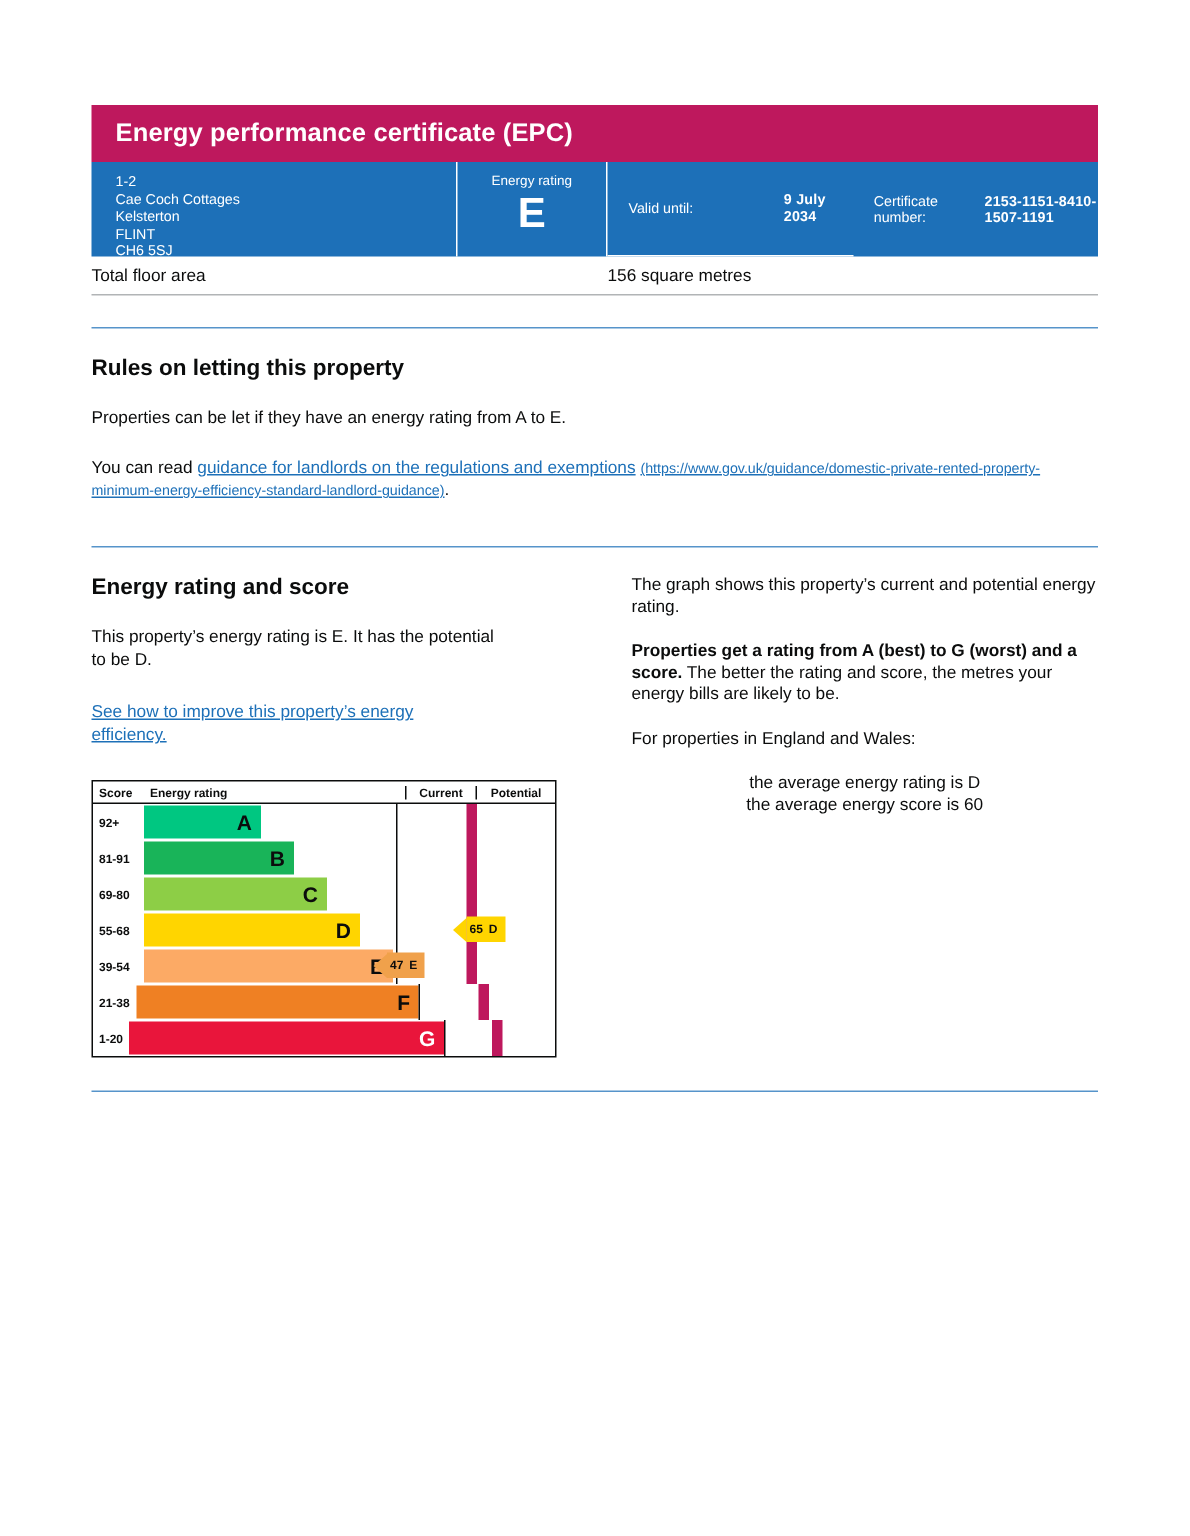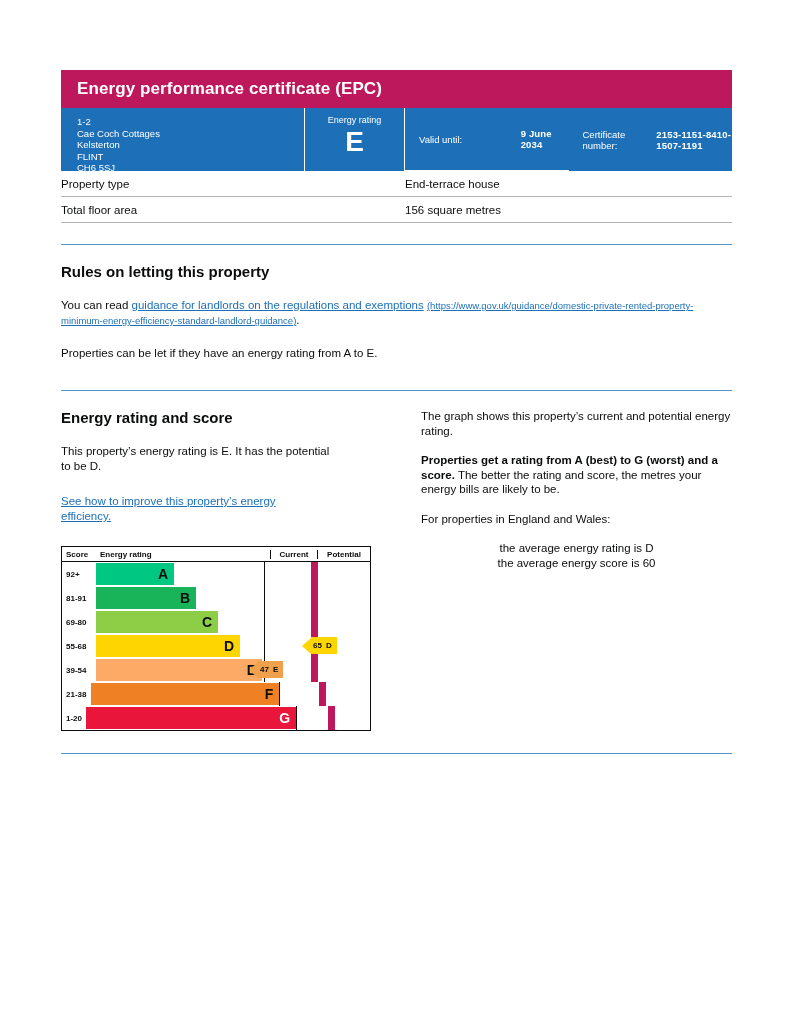--- a/index.html
+++ b/index.html
@@ -281,45 +281,41 @@
       <div>FLINT</div>
       <div>CH6 5SJ</div>
     </div>
     <div class="rating-block">
       <div class="rb-label">Energy rating</div>
       <div class="rb-letter">E</div>
     </div>
     <div class="meta-block">
       <div class="meta-row top">
         <span class="meta-label">Valid until:</span>
-        <span class="meta-value">9 June 2034</span>
+        <span class="meta-value">9 July 2034</span>
       </div>
       <div class="meta-row">
         <span class="meta-label">Certificate number:</span>
         <span class="meta-value">2153-1151-8410-1507-1191</span>
       </div>
     </div>
   </div>
 
   <div class="prop-table">
     <div class="prop-row">
-      <span class="p-label">Property type</span>
-      <span class="p-value">End-terrace house</span>
-    </div>
-    <div class="prop-row">
       <span class="p-label">Total floor area</span>
       <span class="p-value">156 square metres</span>
     </div>
   </div>
 
   <hr class="section-rule">
 
   <h2 class="section-heading">Rules on letting this property</h2>
+  <p class="body">Properties can be let if they have an energy rating from A to E.</p>
   <p class="body"><span>You can read </span><a class="link" href="#">guidance for landlords on the regulations and exemptions</a> <span class="url-inline">(https://www.gov.uk/guidance/domestic-private-rented-property-minimum-energy-efficiency-standard-landlord-guidance)</span><span>.</span></p>
-  <p class="body">Properties can be let if they have an energy rating from A to E.</p>
 
   <hr class="section-rule" style="margin-top:29px;">
 
   <div class="two-col">
     <div class="col-left">
       <h2 class="section-heading">Energy rating and score</h2>
       <p class="body" style="max-width:270px;">This property’s energy rating is E. It has the potential to be D.</p>
       <a class="improve-link" href="#">See how to improve this property’s energy efficiency.</a>
 
       

